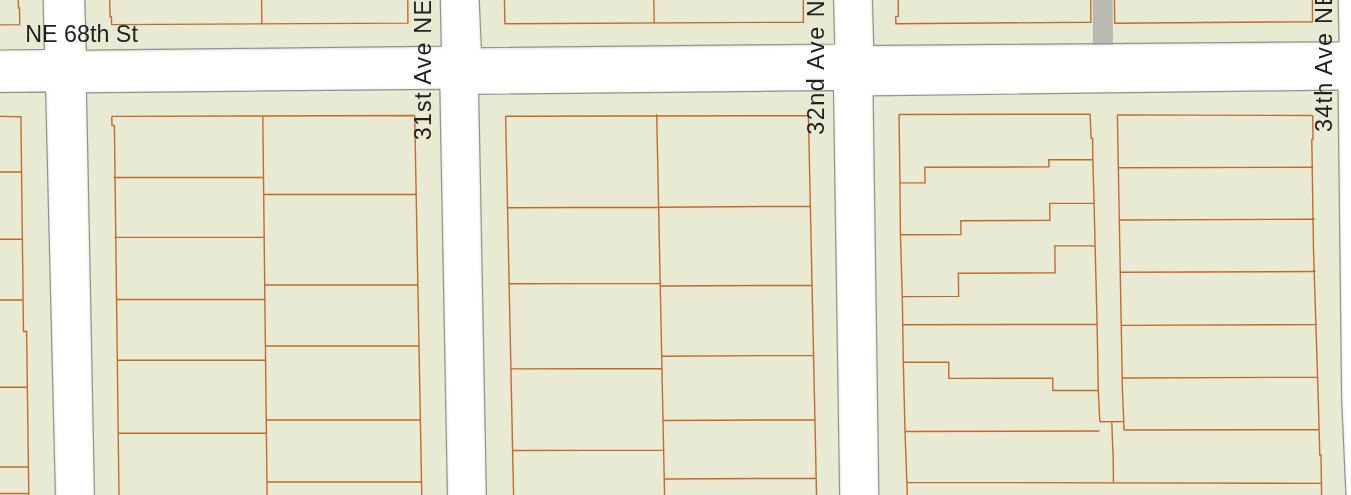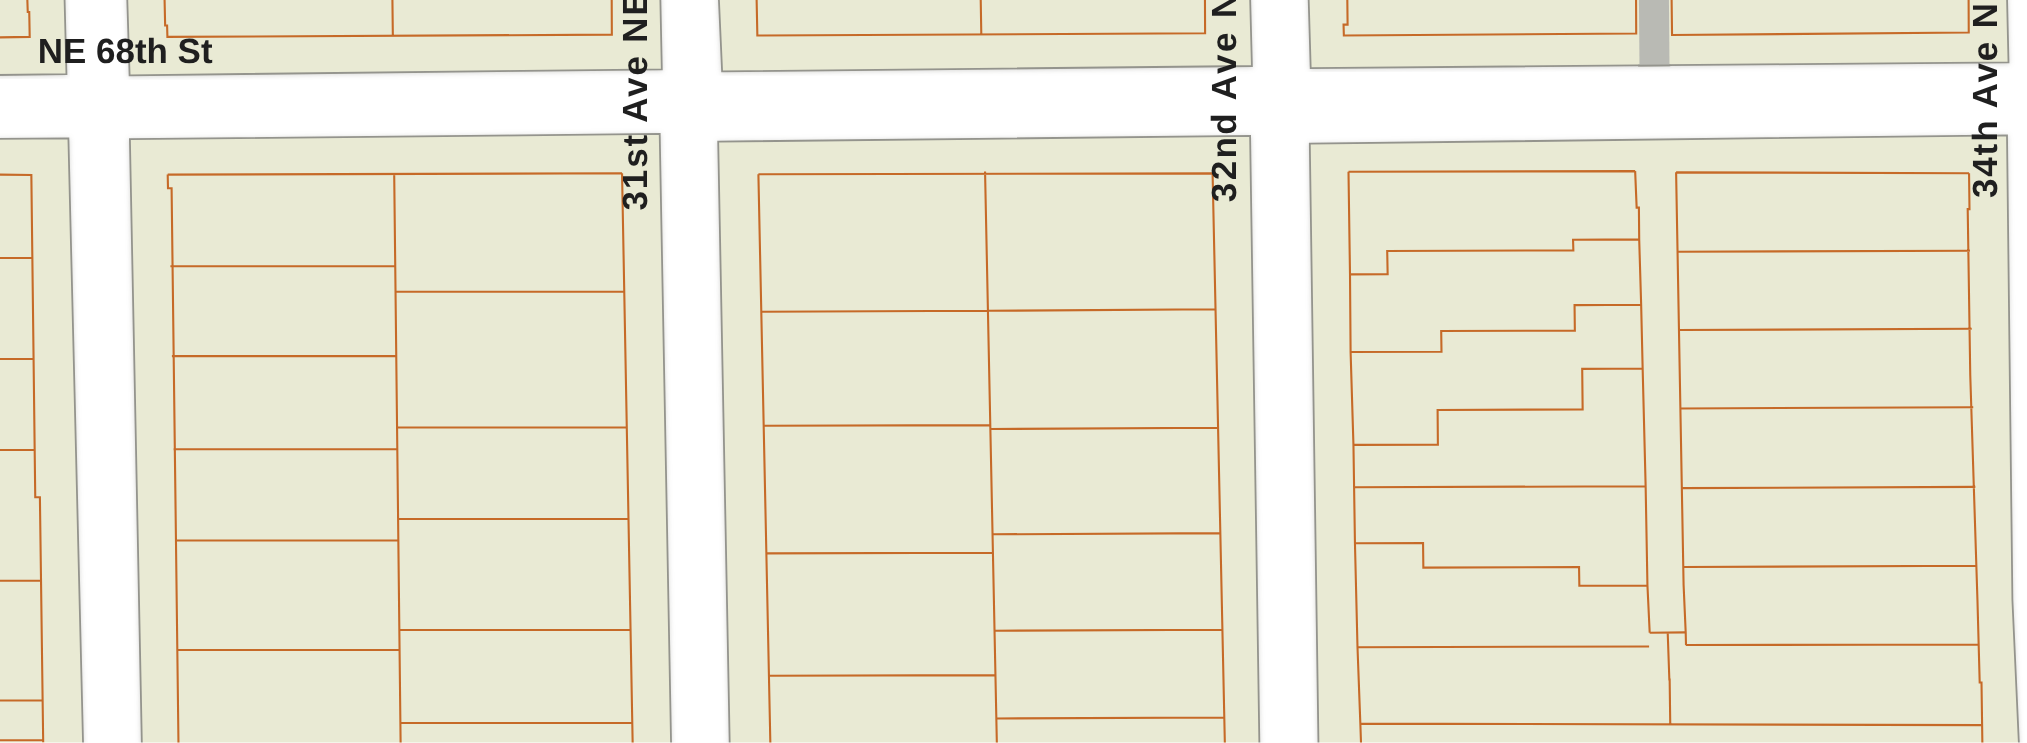--- a/index.html
+++ b/index.html
@@ -1,16 +1,16 @@
 <!DOCTYPE html>
 <html><head>
 <meta charset="utf-8">
 <style>
   html,body{margin:0;padding:0;background:#ffffff;}
-  #map{width:1351px;height:495px;font-weight:bold;}
+  #map{width:1351px;height:495px;}
   text{font-family:"Liberation Sans", sans-serif;fill:#1f1f1f;}
 </style>
 </head>
 <body>
 
 <div id="map">
 <svg width="1351" height="495" viewBox="0 0 1351 495" xmlns="http://www.w3.org/2000/svg">
 
   <rect x="0" y="0" width="1351" height="495" fill="#ffffff"></rect>
   <defs>

